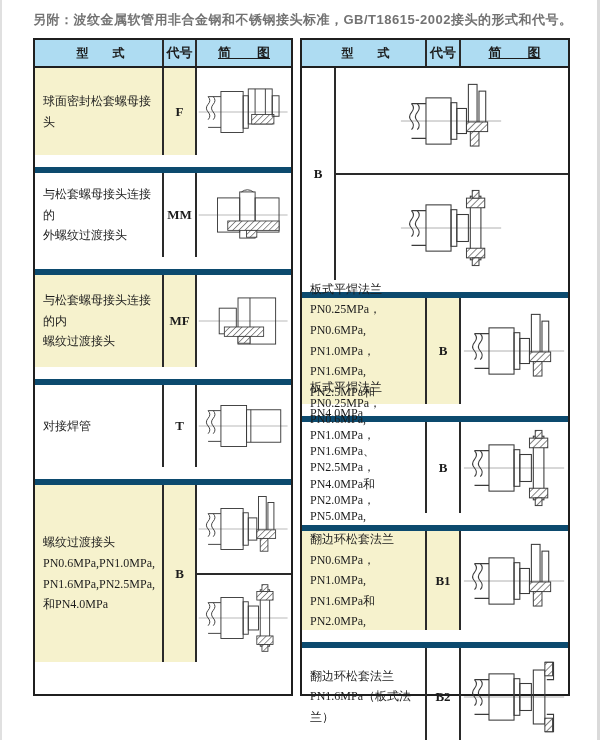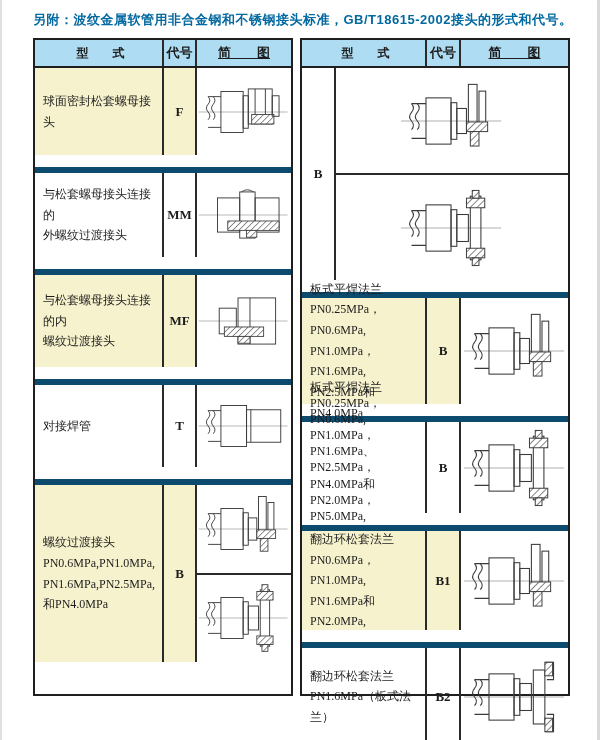--- a/index.html
+++ b/index.html
@@ -3,21 +3,21 @@
 <meta charset="utf-8">
 <style>
   html,body{margin:0;padding:0;background:#fff;}
   .page{position:relative;width:600px;height:740px;background:#ffffff;overflow:hidden;
         font-family:"Liberation Serif","DejaVu Serif",serif;color:#1c1c1c;}
   .edge{position:absolute;top:0;bottom:0;width:2px;background:#e0e0e0;}
   .edge.l{left:0;} .edge.r{right:0;width:3px;background:#dadada;}
 
   .title{position:absolute;left:33px;top:11px;width:560px;
          font-family:"Liberation Sans","DejaVu Sans",sans-serif;
-         font-weight:bold;font-size:13px;letter-spacing:.5px;color:#0369a1;}
+         font-weight:bold;font-size:13px;letter-spacing:.5px;color:#737373;}
 
   .tbl{position:absolute;top:38px;height:658px;border:2px solid #1f1f1f;
        box-sizing:border-box;display:flex;flex-direction:column;background:#fff;}
   .tbl.t-left{left:33px;width:260px;}
   .tbl.t-right{left:300px;width:270px;}
 
   .hrow{display:flex;height:28px;flex:none;background:var(--header-bg,#aedcf2);
         border-bottom:2px solid #1f1f1f;box-sizing:border-box;
         font-family:"Liberation Sans","DejaVu Sans",sans-serif;font-weight:bold;font-size:13px;}
   .hrow .cell{display:flex;align-items:center;justify-content:center;}

